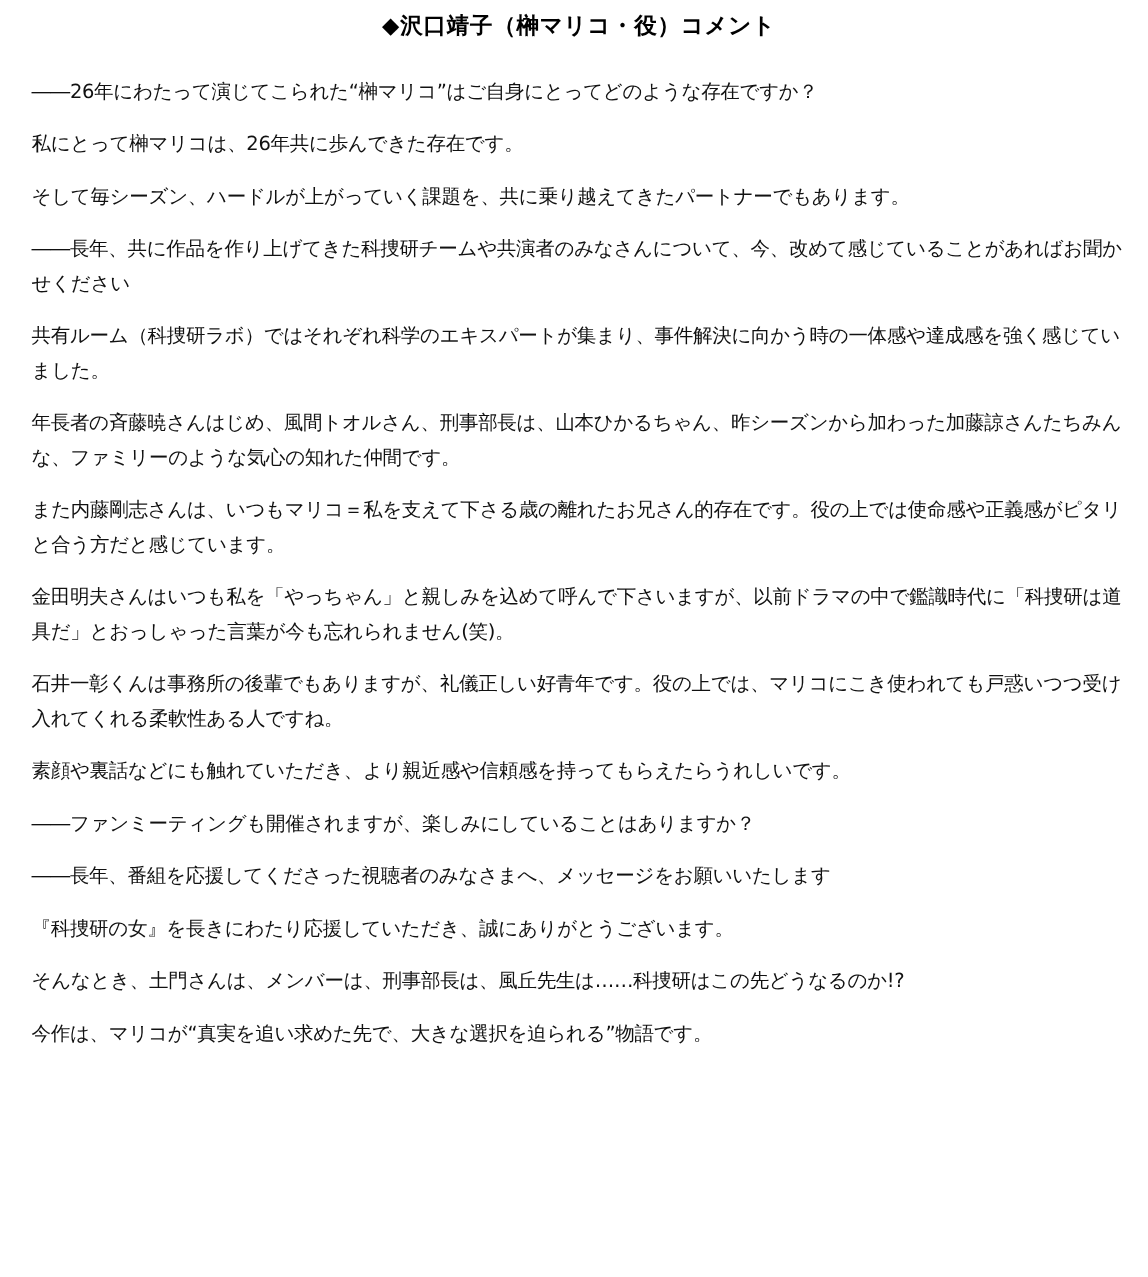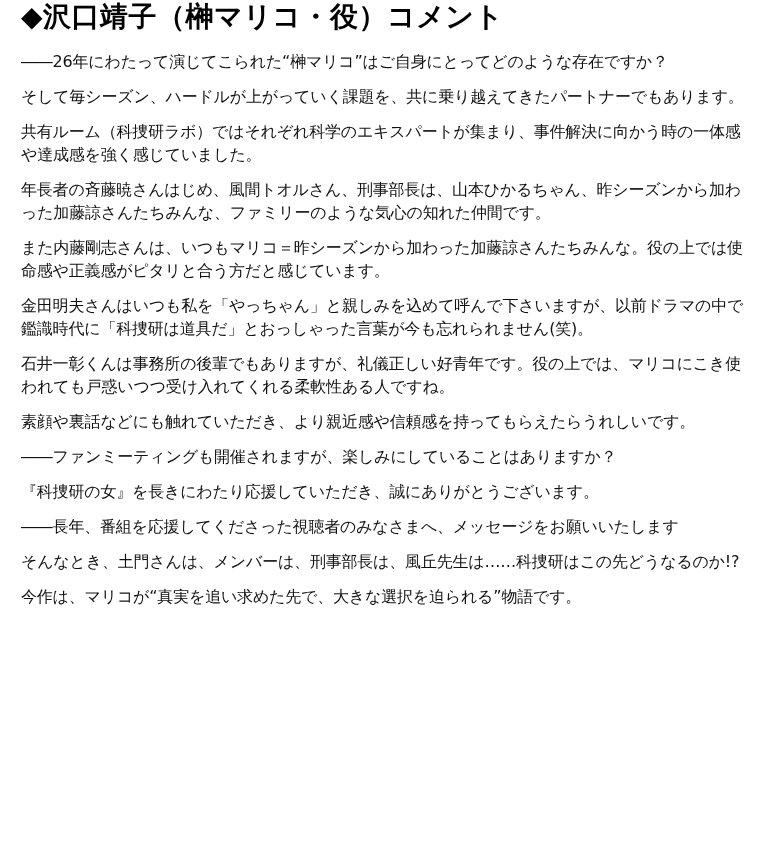--- a/index.html
+++ b/index.html
@@ -11,61 +11,64 @@
       width: 765px;
       height: 851px;
       overflow: hidden;
       font-family: "DejaVu Sans", "Liberation Sans", sans-serif;
       color: #111111;
     }
     .page {
       padding: 0 14px 0 21px;
     }
     .title {
-      font-size: 28px;
+      font-size: 15px;
       font-weight: bold;
       margin: 0;
       padding-top: 2px;
       height: 30px;
       line-height: 30px;
       letter-spacing: 0.5px;
       color: #000000;
+      text-align: center;
     }
     .title .diamond {
       display: inline-block;
     }
     .content {
       margin-top: 18px;
     }
     .para {
-      font-size: 16px;
+      font-size: 13px;
       line-height: 23px;
       margin: 0 0 12px 0;
       letter-spacing: -0.2px;
       word-break: break-all;
     }
     .para.question {
       color: #111111;
     }
   </style>
 </head>
 <body>
 
 <div class="page">
   <h1 class="title"><span class="diamond">◆</span><span>沢口靖子（榊マリコ・役）コメント</span></h1>
 
   <div class="content">
     <p class="para question">――26年にわたって演じてこられた“榊マリコ”はご自身にとってどのような存在ですか？</p>
+    <p class="para">私にとって榊マリコは、26年共に歩んできた存在です。</p>
     <p class="para">そして毎シーズン、ハードルが上がっていく課題を、共に乗り越えてきたパートナーでもあります。</p>
+    <p class="para question">――長年、共に作品を作り上げてきた科捜研チームや共演者のみなさんについて、今、改めて感じていることがあればお聞かせください</p>
     <p class="para">共有ルーム（科捜研ラボ）ではそれぞれ科学のエキスパートが集まり、事件解決に向かう時の一体感や達成感を強く感じていました。</p>
     <p class="para">年長者の斉藤暁さんはじめ、風間トオルさん、刑事部長は、山本ひかるちゃん、昨シーズンから加わった加藤諒さんたちみんな、ファミリーのような気心の知れた仲間です。</p>
-    <p class="para">また内藤剛志さんは、いつもマリコ＝昨シーズンから加わった加藤諒さんたちみんな。役の上では使命感や正義感がピタリと合う方だと感じています。</p>
+    <p class="para">また内藤剛志さんは、いつもマリコ＝私を支えて下さる歳の離れたお兄さん的存在です。役の上では使命感や正義感がピタリと合う方だと感じています。</p>
     <p class="para">金田明夫さんはいつも私を「やっちゃん」と親しみを込めて呼んで下さいますが、以前ドラマの中で鑑識時代に「科捜研は道具だ」とおっしゃった言葉が今も忘れられません(笑)。</p>
     <p class="para">石井一彰くんは事務所の後輩でもありますが、礼儀正しい好青年です。役の上では、マリコにこき使われても戸惑いつつ受け入れてくれる柔軟性ある人ですね。</p>
     <p class="para">素顔や裏話などにも触れていただき、より親近感や信頼感を持ってもらえたらうれしいです。</p>
     <p class="para question">――ファンミーティングも開催されますが、楽しみにしていることはありますか？</p>
+    <p class="para question">――長年、番組を応援してくださった視聴者のみなさまへ、メッセージをお願いいたします</p>
     <p class="para">『科捜研の女』を長きにわたり応援していただき、誠にありがとうございます。</p>
-    <p class="para question">――長年、番組を応援してくださった視聴者のみなさまへ、メッセージをお願いいたします</p>
     <p class="para">そんなとき、土門さんは、メンバーは、刑事部長は、風丘先生は……科捜研はこの先どうなるのか!?</p>
     <p class="para">今作は、マリコが“真実を追い求めた先で、大きな選択を迫られる”物語です。</p>
 
   </div>
 </div>
 
 </body></html>

